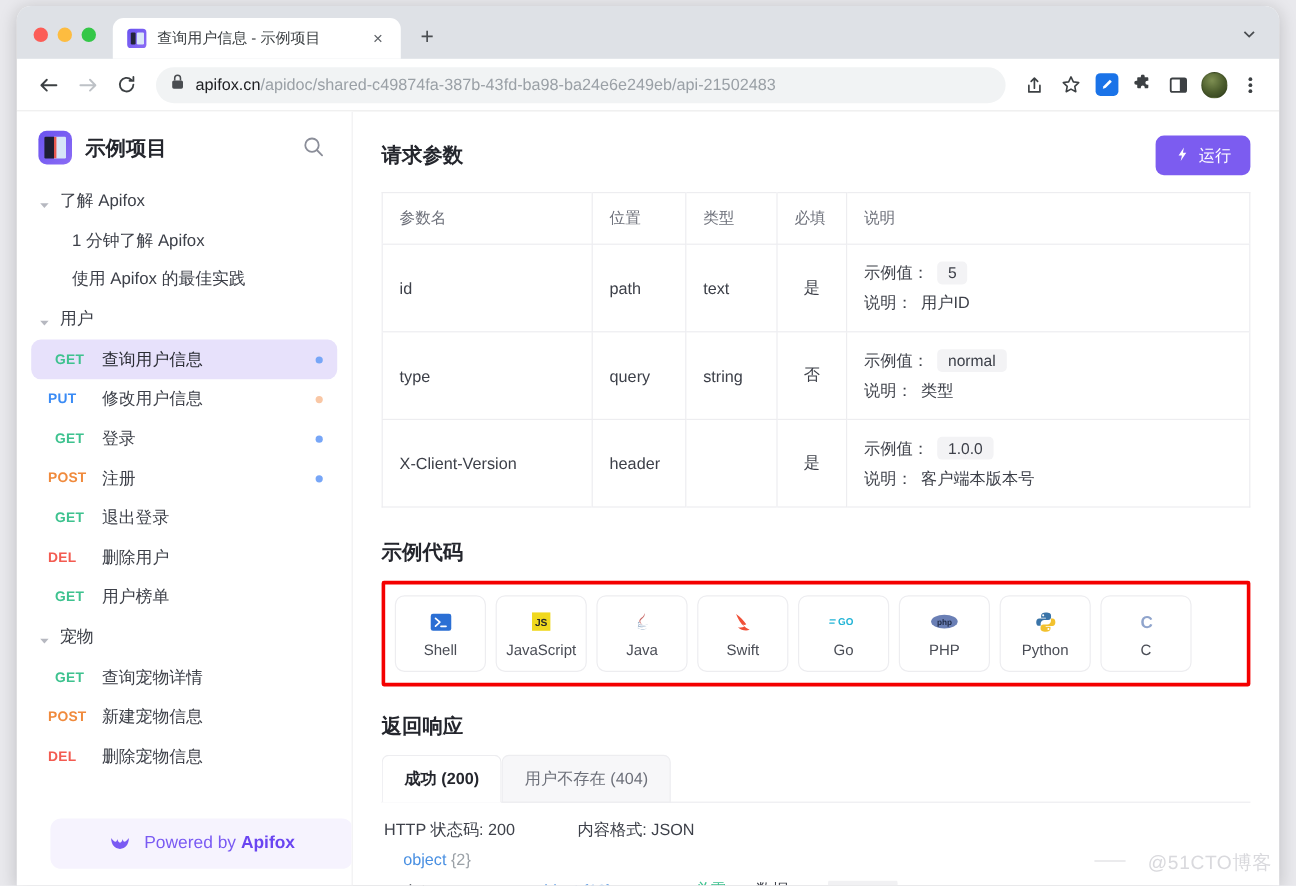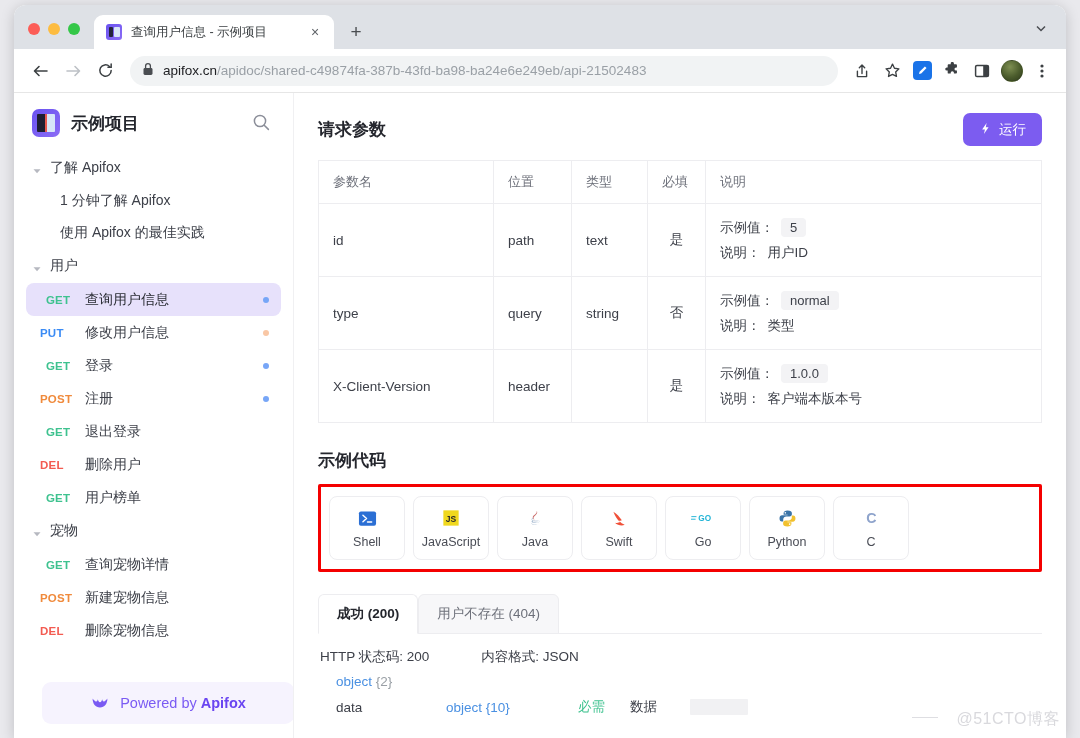--- a/index.html
+++ b/index.html
@@ -592,20 +592,29 @@
               <div class="lang">
                 <span class="lang-ico">
                   <svg width="26" height="14" viewBox="0 0 30 14">
                     <path d="M2 5.4h5M1.6 8.4h4.4" stroke="#22b4d6" stroke-width="1.1" stroke-linecap="round"></path>
                     <text x="17" y="10.6" font-family="Liberation Sans, sans-serif" font-size="9.5" font-weight="bold" fill="#22b4d6" text-anchor="middle">GO</text>
                   </svg>
                 </span>
                 <span class="lang-label">Go</span>
               </div>
 
+              <div class="lang">
+                <span class="lang-ico">
+                  <svg width="24" height="14" viewBox="0 0 26 14">
+                    <ellipse cx="13" cy="7" rx="12" ry="6.2" fill="#6a7fb5"></ellipse>
+                    <text x="13" y="10.2" font-family="Liberation Sans, sans-serif" font-size="7.4" font-weight="bold" fill="#1f2a44" text-anchor="middle">php</text>
+                  </svg>
+                </span>
+                <span class="lang-label">PHP</span>
+              </div>
 
               <div class="lang">
                 <span class="lang-ico">
                   <svg width="19" height="19" viewBox="0 0 20 20">
                     <path d="M9.9 1.6c-2.3 0-4 .9-4 2.6v1.9h4.2v.6H4.3c-1.7 0-2.7 1.3-2.7 3.3 0 1.9.8 3.2 2.5 3.2h1.4v-2.1c0-1.7 1.5-3.1 3.2-3.1h3.4c1.5 0 2.5-1.1 2.5-2.4V4.2c0-1.5-1.3-2.6-4.7-2.6zM7.7 3.1c.5 0 .9.4.9.9s-.4.9-.9.9-.9-.4-.9-.9.4-.9.9-.9z" fill="#3a74a8"></path>
                     <path d="M10.1 18.4c2.3 0 4-.9 4-2.6v-1.9H9.9v-.6h5.8c1.7 0 2.7-1.3 2.7-3.3 0-1.9-.8-3.2-2.5-3.2h-1.4v2.1c0 1.7-1.5 3.1-3.2 3.1H7.9c-1.5 0-2.5 1.1-2.5 2.4v1.4c0 1.5 1.3 2.6 4.7 2.6zM12.3 16.9c-.5 0-.9-.4-.9-.9s.4-.9.9-.9.9.4.9.9-.4.9-.9.9z" fill="#f2c12e"></path>
                   </svg>
                 </span>
                 <span class="lang-label">Python</span>
               </div>
@@ -618,20 +627,21 @@
                   </svg>
                 </span>
                 <span class="lang-label">C</span>
               </div>
 
             </div>
           </div>
         </div>
 
         <div class="resp-section">
+          <div class="sec-title">返回响应</div>
           <div class="resp-tabs" style="margin-top:12px;">
             <div class="rtab active">成功 (200)</div>
             <div class="rtab">用户不存在 (404)</div>
           </div>
           <div class="resp-meta">
             <span>HTTP 状态码: 200</span>
             <span>内容格式: JSON</span>
           </div>
           <div class="schema-line">
             <span class="sch-key">object</span>

